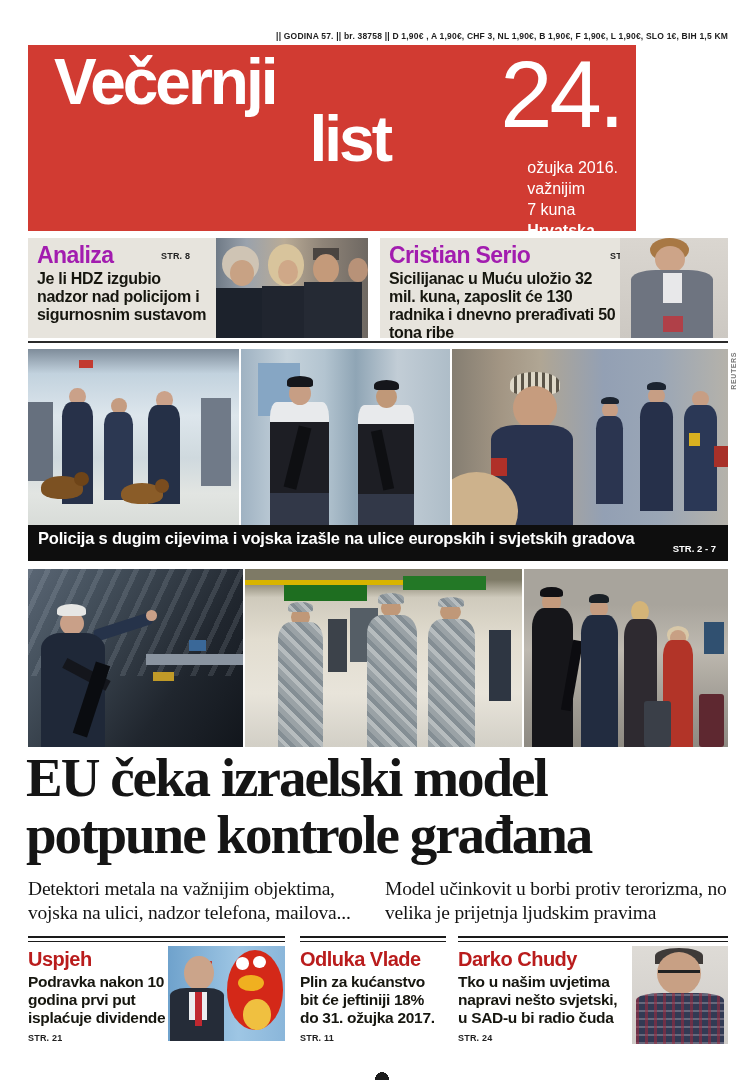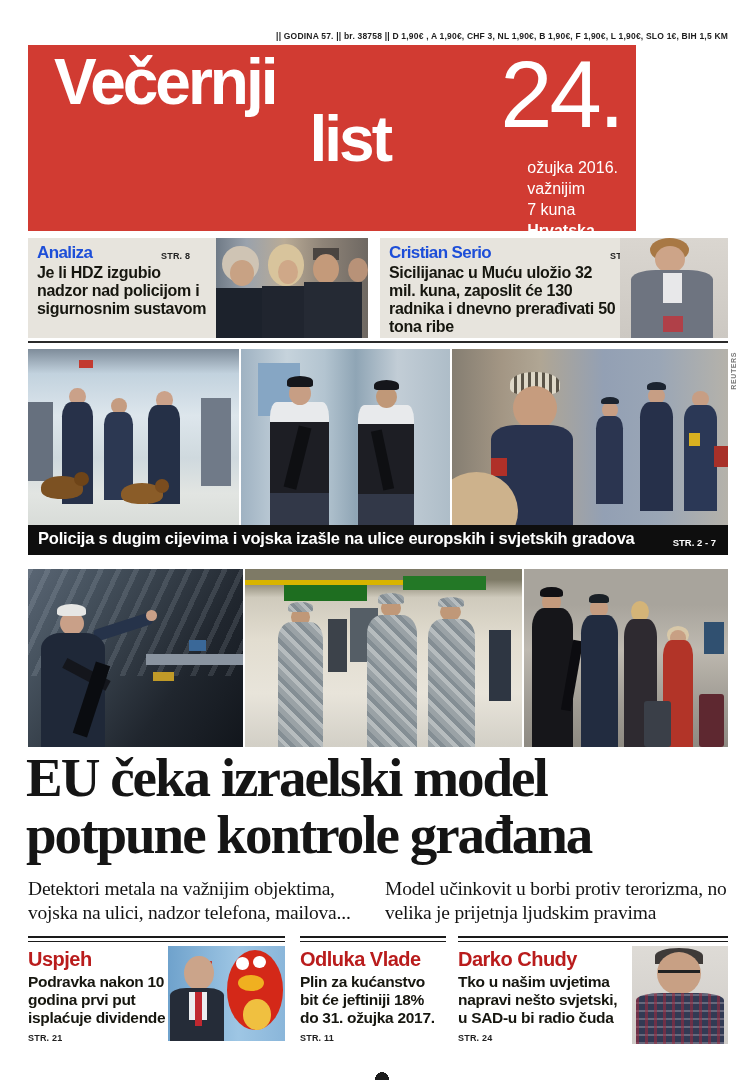--- a/index.html
+++ b/index.html
@@ -13,39 +13,39 @@
   .logo .l1{font-size:64px;letter-spacing:-3px;}
   .logo .l2{font-size:64px;letter-spacing:-3px;text-align:right;margin-top:-6px;}
   .day{position:absolute;top:-4px;right:14px;font-size:94px;color:#fff;font-weight:normal;letter-spacing:-3px;}
   .dateblock{position:absolute;top:112px;right:18px;text-align:left;color:#fff;font-size:16px;line-height:1.32;}
   .dateblock .bold{font-weight:bold;}
   
   .tbox{position:absolute;top:238px;height:100px;background:#e7e4dd;}
   .tbox--left{left:28px;width:340px;}
   .tbox--right{left:380px;width:348px;}
   .tbox .txt{position:absolute;left:9px;top:6px;}
-  .kicker{color:#1d4ed8;font-size:17px;font-weight:bold;letter-spacing:-.6px;line-height:1;}
+  .kicker{color:#a21caf;font-size:23px;font-weight:bold;letter-spacing:-.6px;line-height:1;}
   .tbody{font-size:16px;font-weight:bold;color:#16160f;line-height:1.13;letter-spacing:-.3px;margin-top:3px;}
   .pageref{font-size:9px;font-weight:bold;color:#222;letter-spacing:.2px;}
   .tbox .pageref{position:absolute;top:13px;}
   .tbox--left .pageref{left:133px;}
   .tbox--right .pageref{left:230px;}
   .tbox--left .tbody{width:172px;}
   .tbox--right .tbody{width:228px;}
   
   .ph{position:absolute;overflow:hidden;}
   .ph i{position:absolute;display:block;}
   .blob{border-radius:50%;background:var(--c,#888);}
   .bar{background:var(--c,#555);}
   .fig{background:var(--c,#333);border-radius:30% 30% 0 0/14% 14% 0 0;}
   .rule-top{position:absolute;left:28px;top:341px;width:700px;height:0;border-top:2px solid #2a2a2a;}
   .credit{position:absolute;left:730px;top:352px;writing-mode:vertical-rl;transform:rotate(180deg);
           font-size:7px;font-weight:bold;color:#777;letter-spacing:.6px;}
   
-  .capbar{position:absolute;left:28px;top:525px;width:700px;height:30px;background:#0e0e0e;box-sizing:border-box;padding:4px 10px;}
+  .capbar{position:absolute;left:28px;top:525px;width:700px;height:36px;background:#0e0e0e;box-sizing:border-box;padding:4px 10px;}
   .cap1{color:#fff;font-size:16.5px;font-weight:bold;letter-spacing:-.2px;}
   .cap2{color:#fff;font-family:"Liberation Serif",serif;font-size:11px;font-weight:bold;margin-top:11px;}
   .capref{position:absolute;right:12px;bottom:7px;color:#fff;font-size:9.5px;font-weight:bold;}
   
   .headline{position:absolute;left:26px;top:750px;width:706px;font-family:"Liberation Serif",serif;
             font-weight:bold;font-size:55px;line-height:1.03;letter-spacing:-2px;color:#151515;}
   .deck{position:absolute;top:877px;font-family:"Liberation Serif",serif;font-size:19.5px;line-height:1.22;
         letter-spacing:-.2px;color:#141414;}
   .deck--left{left:28px;width:352px;}
   .deck--right{left:385px;width:345px;}

